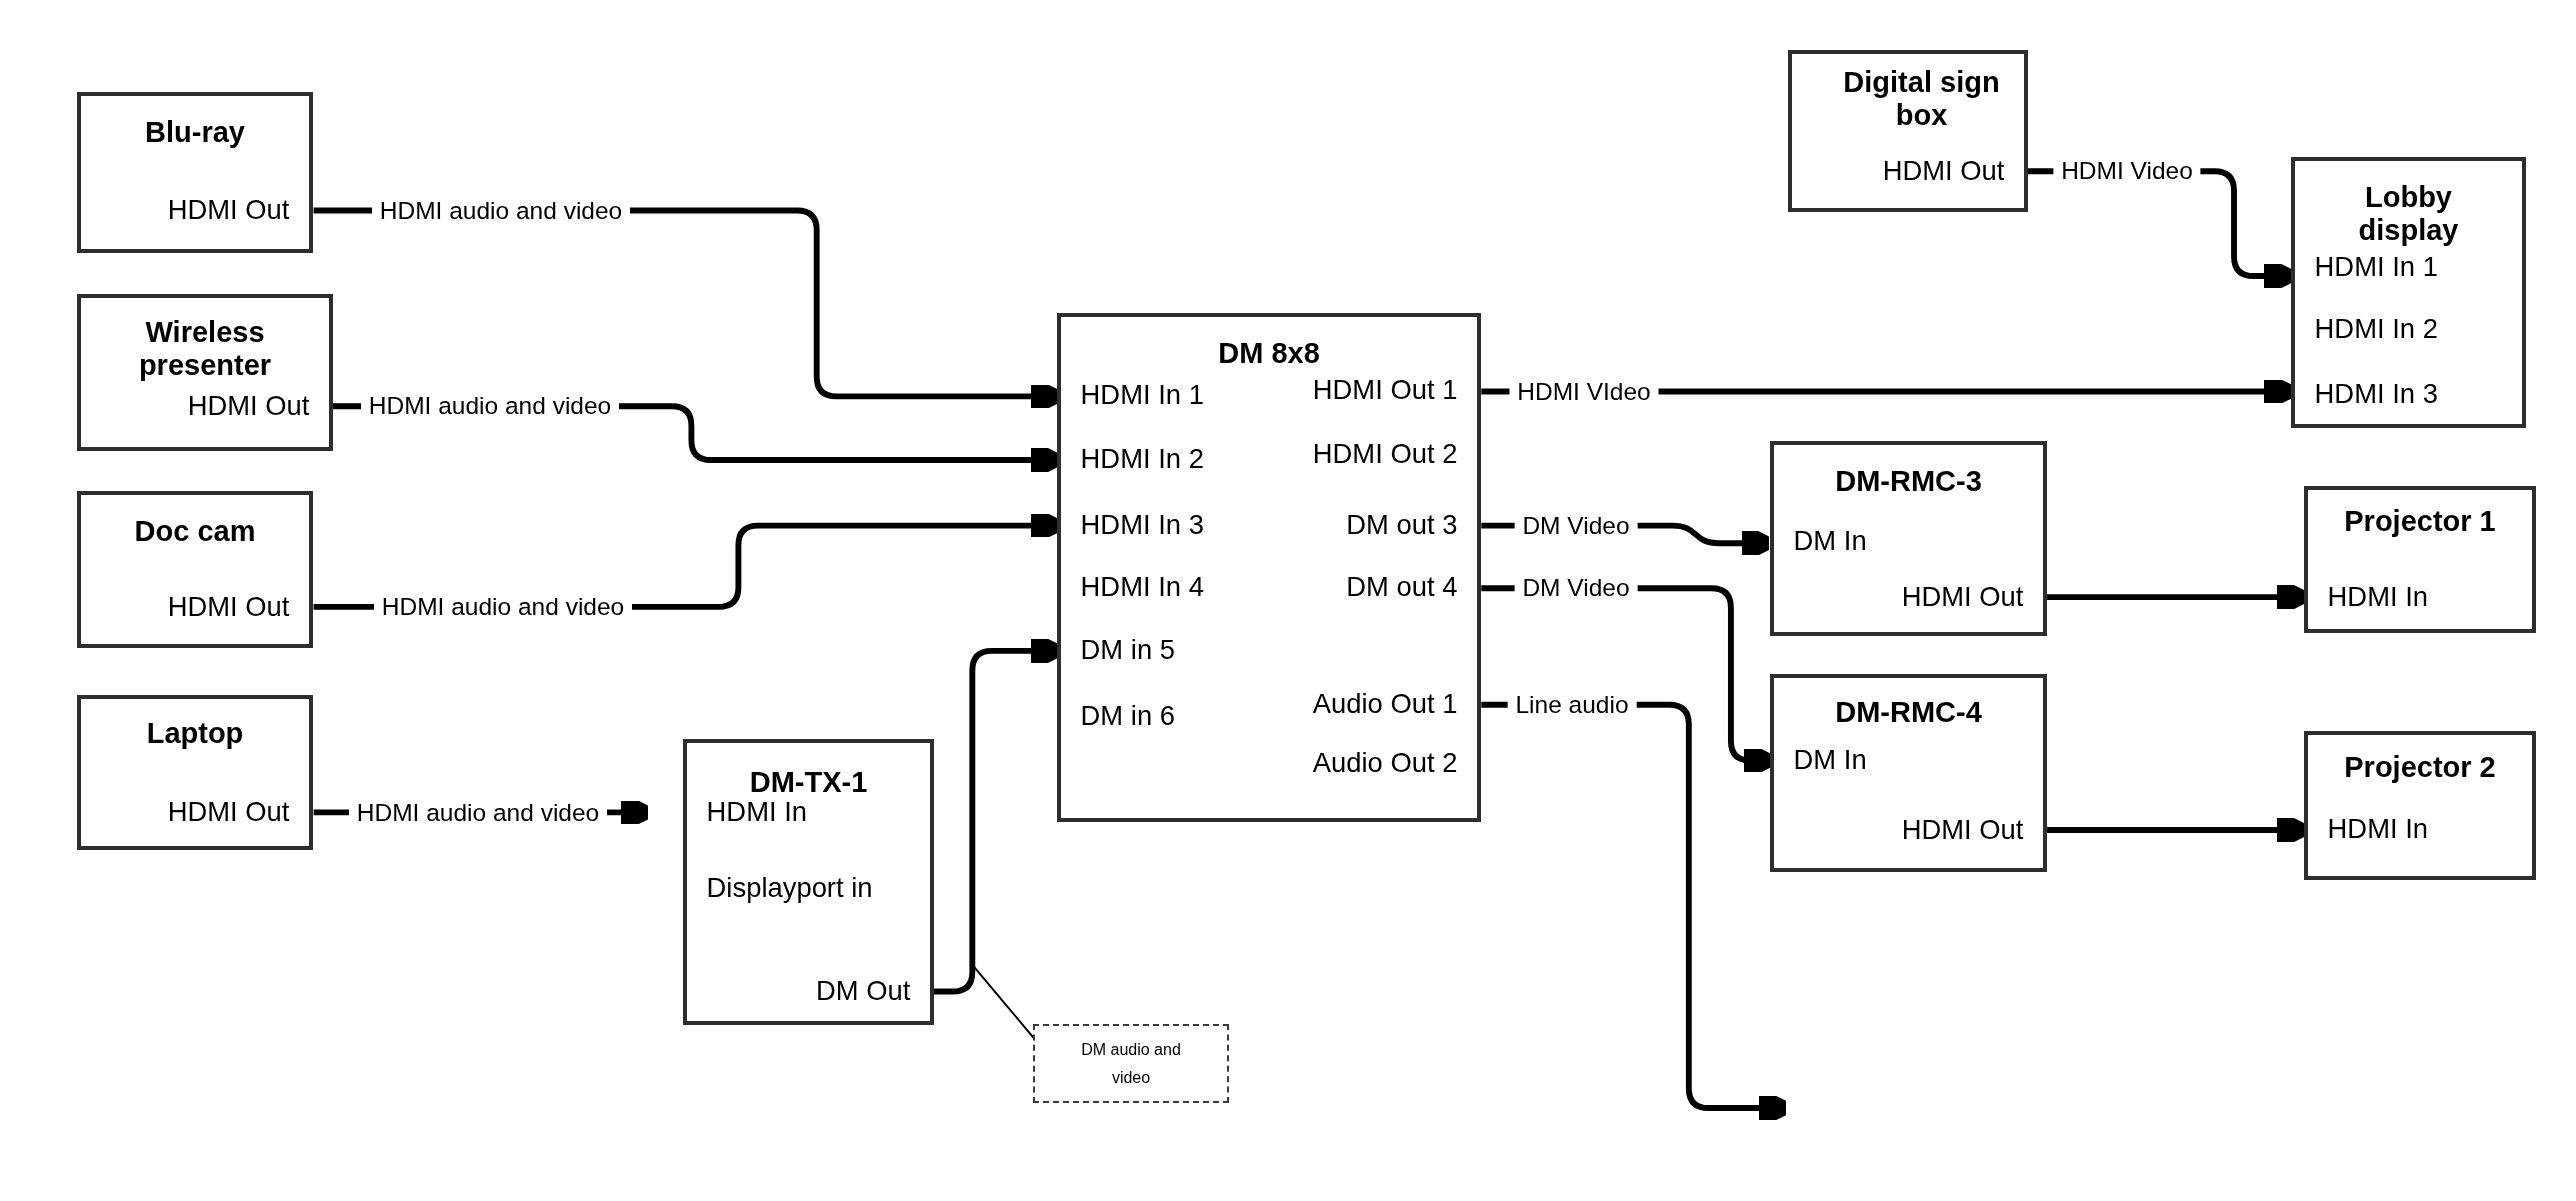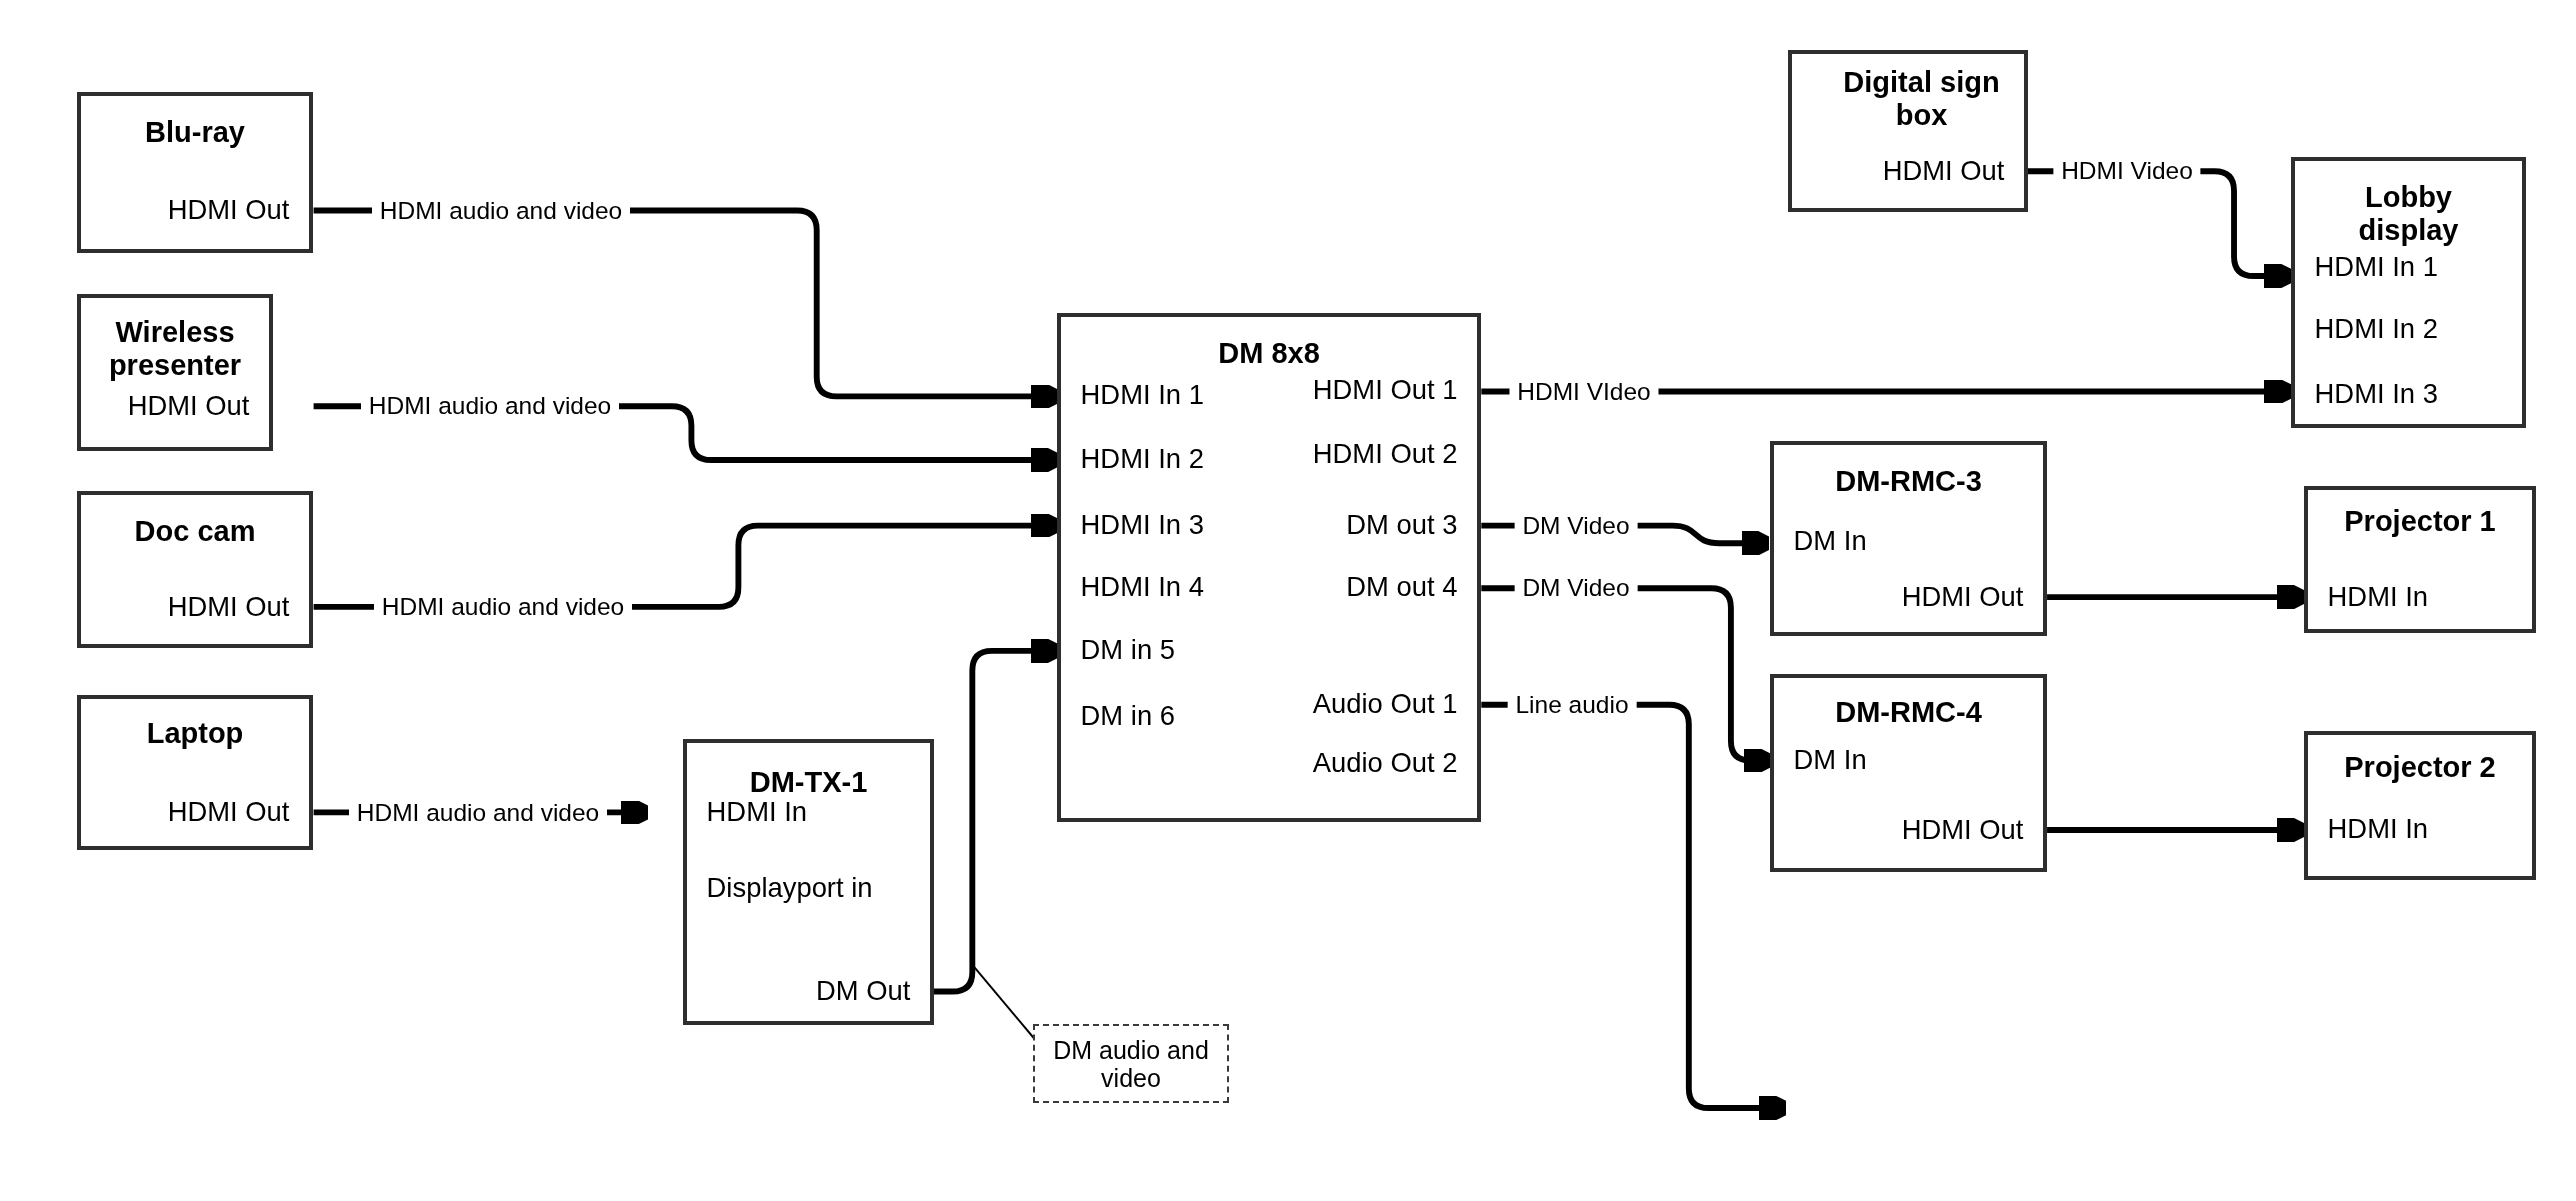--- a/index.html
+++ b/index.html
@@ -44,21 +44,21 @@
     font-size:24.5px;
     white-space:nowrap;
   }
   .note{
     position:absolute;
     box-sizing:border-box;
     border:2px dashed #3a3a3a;
     background:#ffffff;
     display:flex;flex-direction:column;justify-content:center;
     text-align:center;
-    font-size:25px;line-height:28px;
+    font-size:16px;line-height:28px;
   }
 </style>
 </head>
 <body>
 
 <div class="canvas">
 
   <svg class="wires" viewBox="0 0 2631 1227">
     <defs>
       <marker id="arrow" viewBox="0 0 10 10" refX="8" refY="5" markerWidth="4.6" markerHeight="4" orient="auto" markerUnits="strokeWidth">
@@ -78,21 +78,21 @@
     <path d="M2091,848 H2347" marker-end="url(#arrow)"></path>
     <path d="M2071,175 H2262 Q2282,175 2282,195 V262 Q2282,282 2302,282 H2334" marker-end="url(#arrow)"></path>
     <path class="leader" d="M995,988 L1057,1062"></path>
   </svg>
 
   <div class="node" style="left:77px;top:92px;width:236px;height:161px;">
     <div class="node-title" style="top:19.6px;">Blu-ray</div>
     <div class="port port-r" style="top:114px;">HDMI Out</div>
   </div>
 
-  <div class="node" style="left:77px;top:294px;width:196px;height:157px;">
+  <div class="node" style="left:77px;top:294px;width:256px;height:157px;">
     <div class="node-title" style="top:17.6px;">
       <div>Wireless</div>
       <div>presenter</div>
     </div>
     <div class="port port-r" style="top:108px;">HDMI Out</div>
   </div>
 
   <div class="node" style="left:77px;top:491px;width:236px;height:157px;">
     <div class="node-title" style="top:19.6px;">Doc cam</div>
     <div class="port port-r" style="top:112px;">HDMI Out</div>

